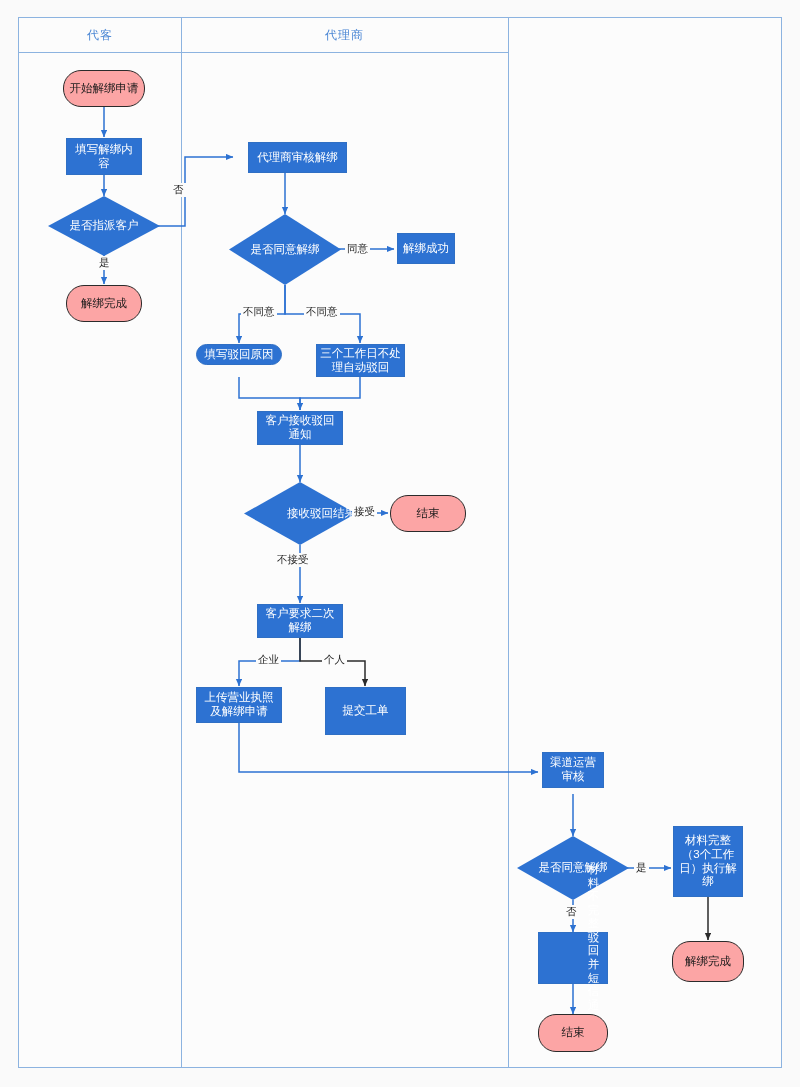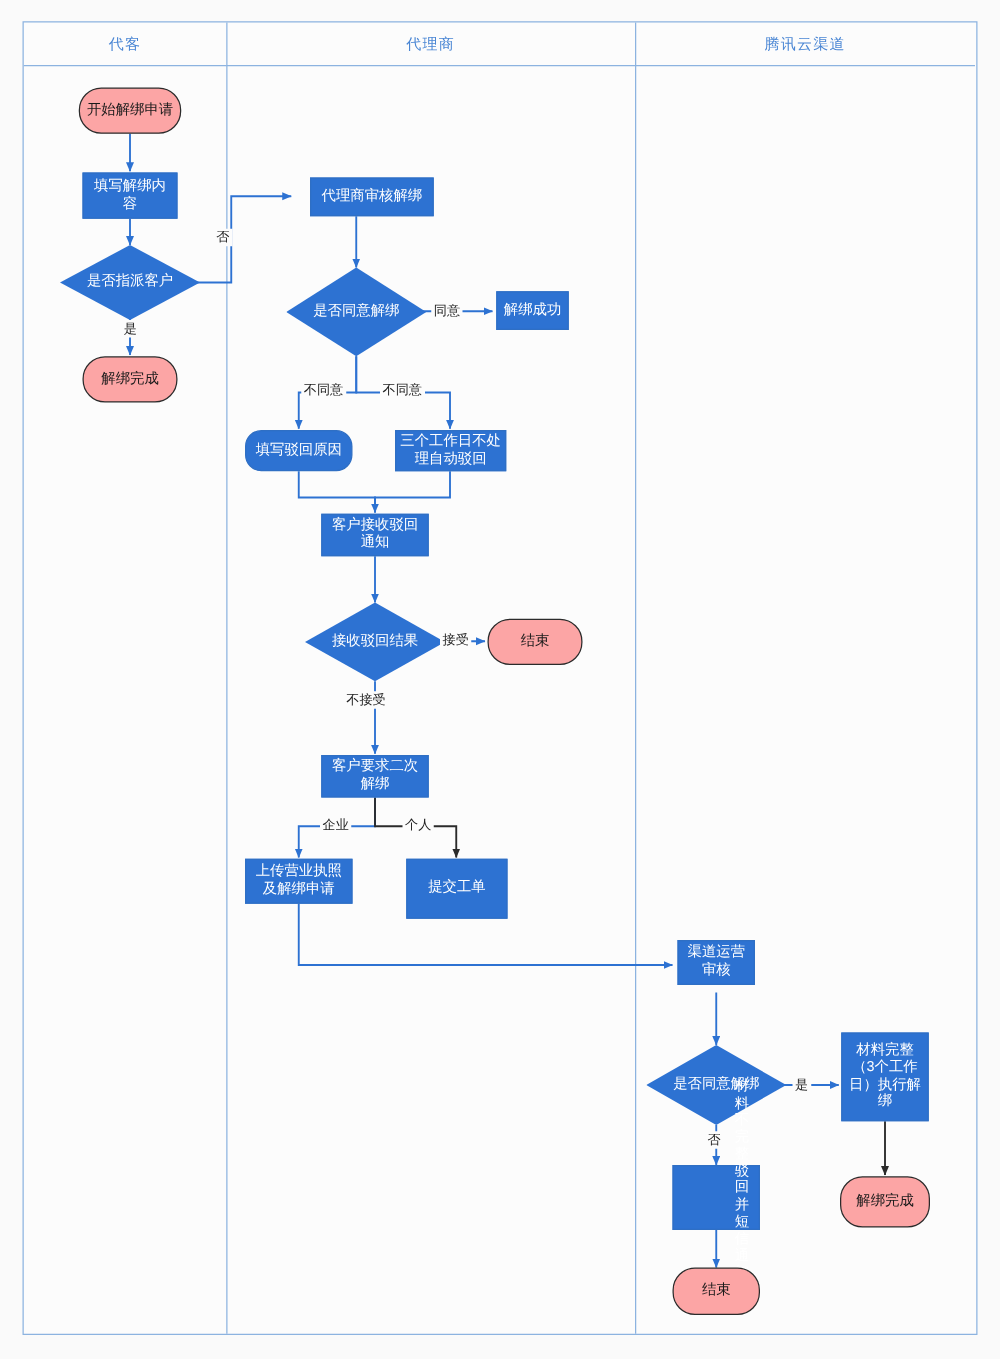--- a/index.html
+++ b/index.html
@@ -24,23 +24,20 @@
 <body>
 
 <div id="stage">
 
   <div id="swim">
     <div class="lane-head" style="left:162px;width:327px;">
       <span>代理商</span>
     </div>
     <div class="lane-head" style="left:0;width:162px;">
       <span>代客</span>
-    </div>
-    <div class="lane-head" style="left:489px;width:272px;">
-      <span>腾讯云渠道</span>
     </div>
     <div class="lane-div" style="left:162px;"></div>
     <div class="lane-div" style="left:489px;"></div>
   </div>
 
   <svg id="edges" viewBox="0 0 800 1087">
     <defs>
       <marker id="ahB" markerWidth="9" markerHeight="9" refX="7.2" refY="3.2" orient="auto" markerUnits="userSpaceOnUse">
         <path d="M0,0 L7.5,3.2 L0,6.4 z" fill="#2d72d2"></path>
       </marker>
@@ -119,33 +116,33 @@
 
   <div class="node dia" style="left:229px;top:214px;width:112px;height:71px;">
     <span class="shape"></span>
     <span class="txt">是否同意解绑</span>
   </div>
 
   <div class="node proc" style="left:397px;top:233px;width:58px;height:31px;">
     <span>解绑成功</span>
   </div>
 
-  <div class="node proc" style="left:196px;top:344px;width:86px;height:33px;border-radius:13px;">
+  <div class="node proc" style="left:196px;top:344px;width:86px;height:21px;border-radius:13px;">
     <span>填写驳回原因</span>
   </div>
 
   <div class="node proc" style="left:316px;top:344px;width:89px;height:33px;">
     <span>三个工作日不处理自动驳回</span>
   </div>
 
   <div class="node proc" style="left:257px;top:411px;width:86px;height:34px;">
     <span>客户接收驳回通知</span>
   </div>
 
-  <div class="node dia" style="left:244px;top:482px;width:112px;height:63px;">
+  <div class="node dia" style="left:244px;top:482px;width:112px;height:63px;justify-content:flex-end;">
     <span class="shape"></span>
     <span class="txt">接收驳回结果</span>
   </div>
 
   <div class="node term" style="left:390px;top:495px;width:76px;height:37px;">
     <span>结束</span>
   </div>
 
   <div class="node proc" style="left:257px;top:604px;width:86px;height:34px;">
     <span>客户要求二次解绑</span>

